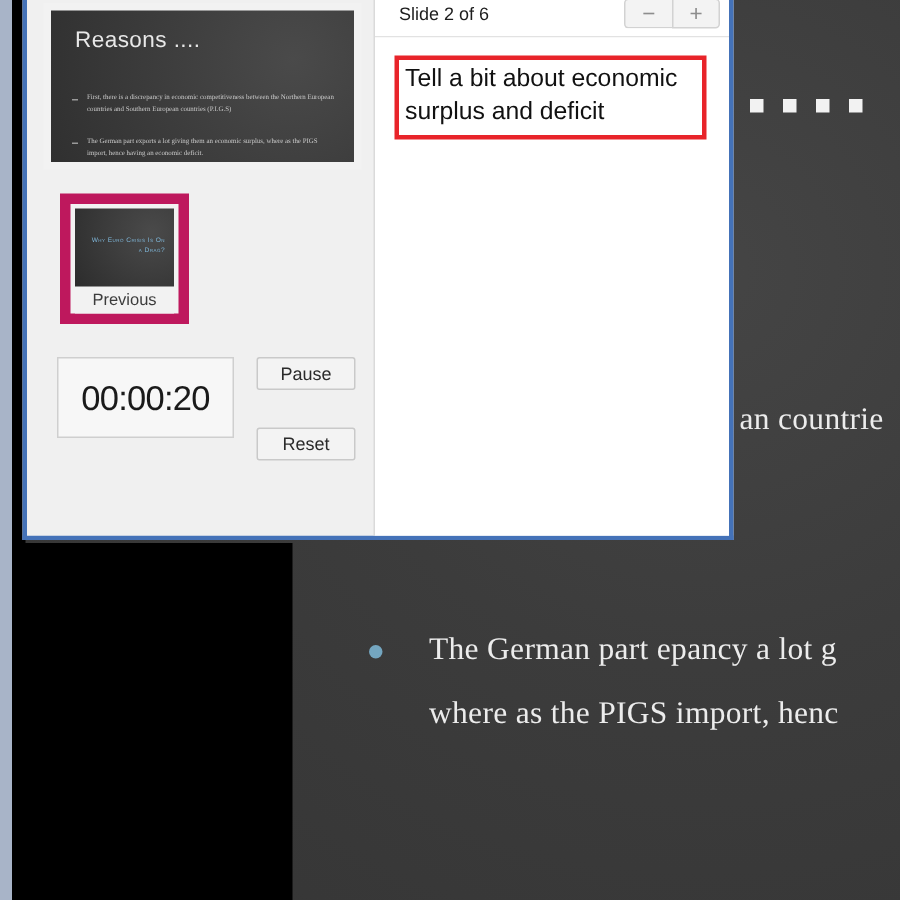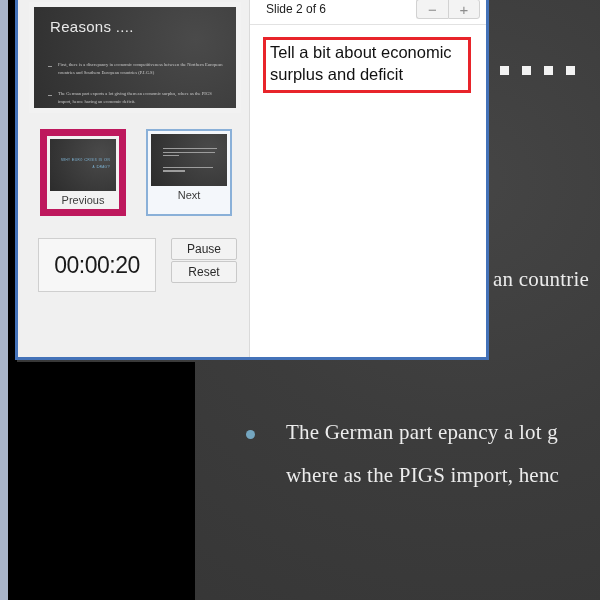--- a/index.html
+++ b/index.html
@@ -157,21 +157,21 @@
     width: 118px; height: 54px;
     background: #f7f7f7;
     border: 1px solid #cfcfcf;
     display: flex; align-items: center; justify-content: center;
     box-sizing: border-box;
   }
   .timer-text {
     font-size: 23px; font-weight: 400; color: #1a1a1a;
     letter-spacing: -.5px;
   }
-  .timer-btns { margin-left: 15px; display: flex; flex-direction: column; gap: 1px; }
+  .timer-btns { margin-left: 15px; display: flex; flex-direction: column; gap: 25px; }
   .btn {
     width: 66px; height: 22px;
     background: #f3f3f3;
     border: 1px solid #c9c9c9;
     border-radius: 2px;
     font-size: 12px; color: #2b2b2b;
     display: flex; align-items: center; justify-content: center;
     cursor: pointer;
     box-sizing: border-box;
   }
@@ -254,33 +254,20 @@
 
       <div class="thumbs">
 
         <div class="thumb">
           <div class="thumb-img">
             <div class="t1-title">Why Euro Crisis Is On a Drag?</div>
           </div>
           <div class="thumb-cap">Previous</div>
         </div>
 
-        <div class="thumb selected">
-          <div class="thumb-img">
-            <div class="t2-body">
-              <div class="t2-line" style="width:96%"></div>
-              <div class="t2-line" style="width:92%"></div>
-              <div class="t2-line" style="width:28%"></div>
-              <div class="t2-gap"></div>
-              <div class="t2-line" style="width:90%"></div>
-              <div class="t2-line" style="width:40%"></div>
-            </div>
-          </div>
-          <div class="thumb-cap">Next</div>
-        </div>
       </div>
 
       <div class="timer-row">
         <div class="timer-box">
           <span class="timer-text">00:00:20</span>
         </div>
         <div class="timer-btns">
           <div class="btn">Pause</div>
           <div class="btn">Reset</div>
         </div>

